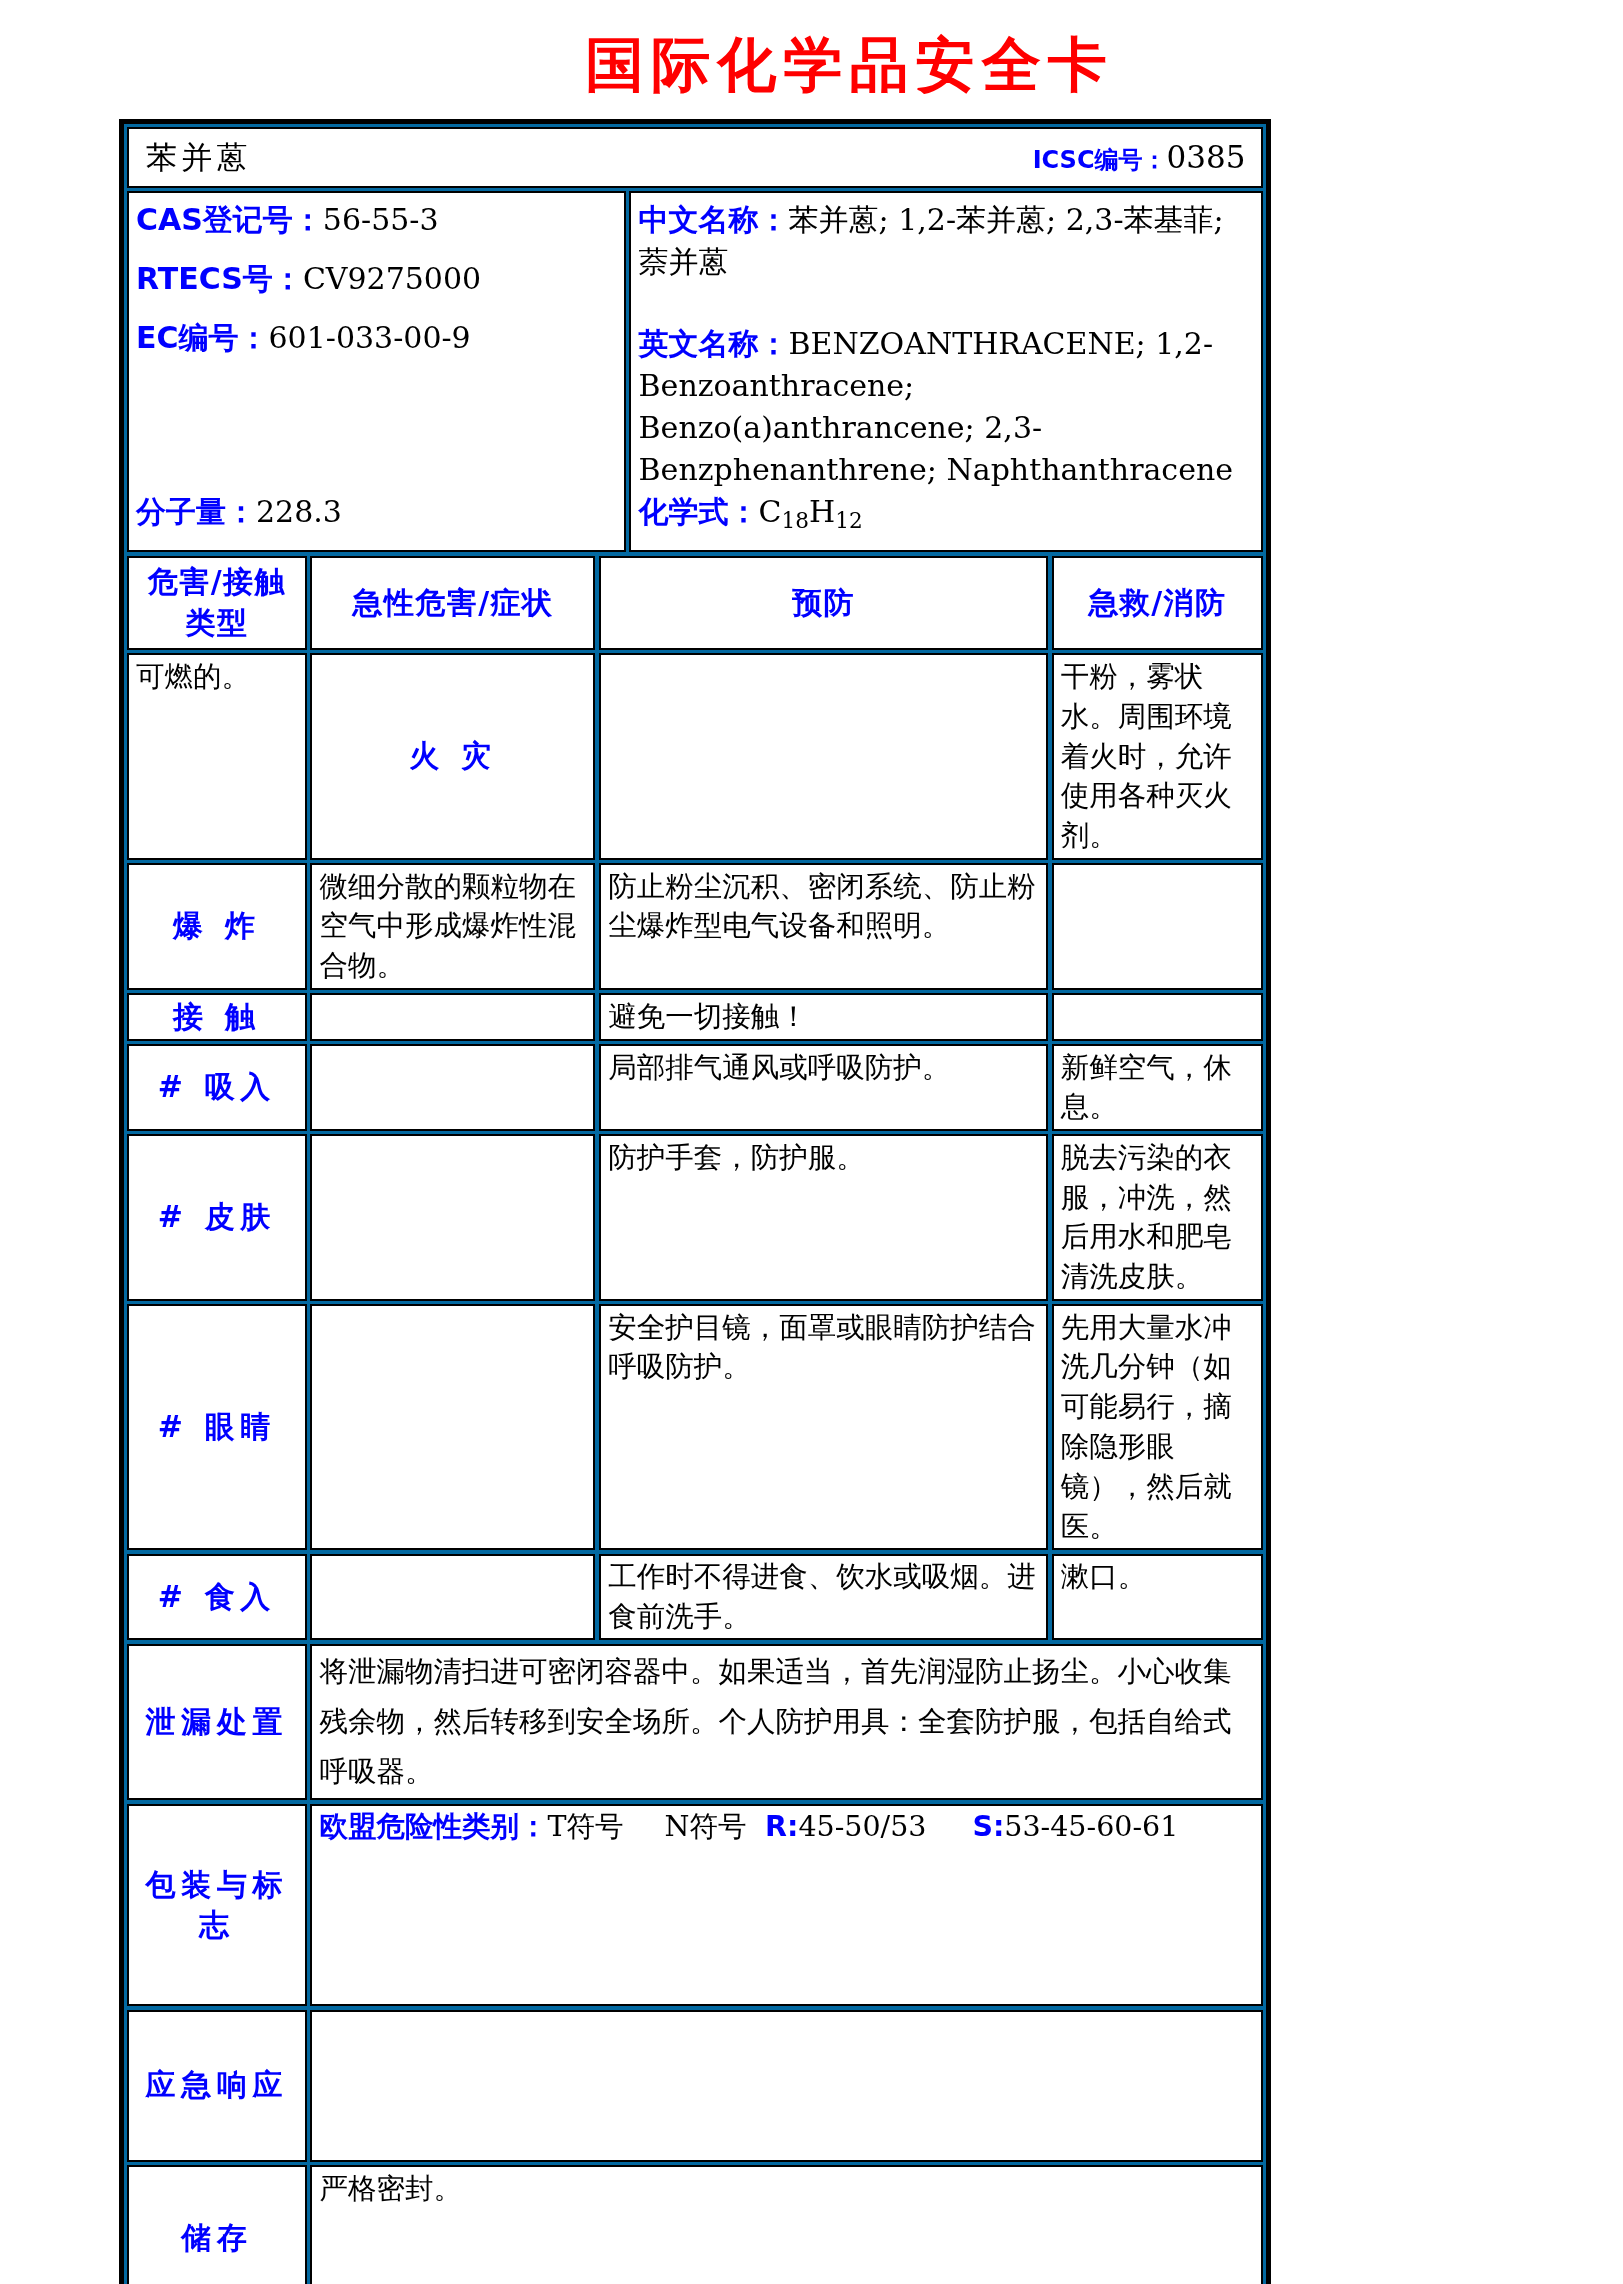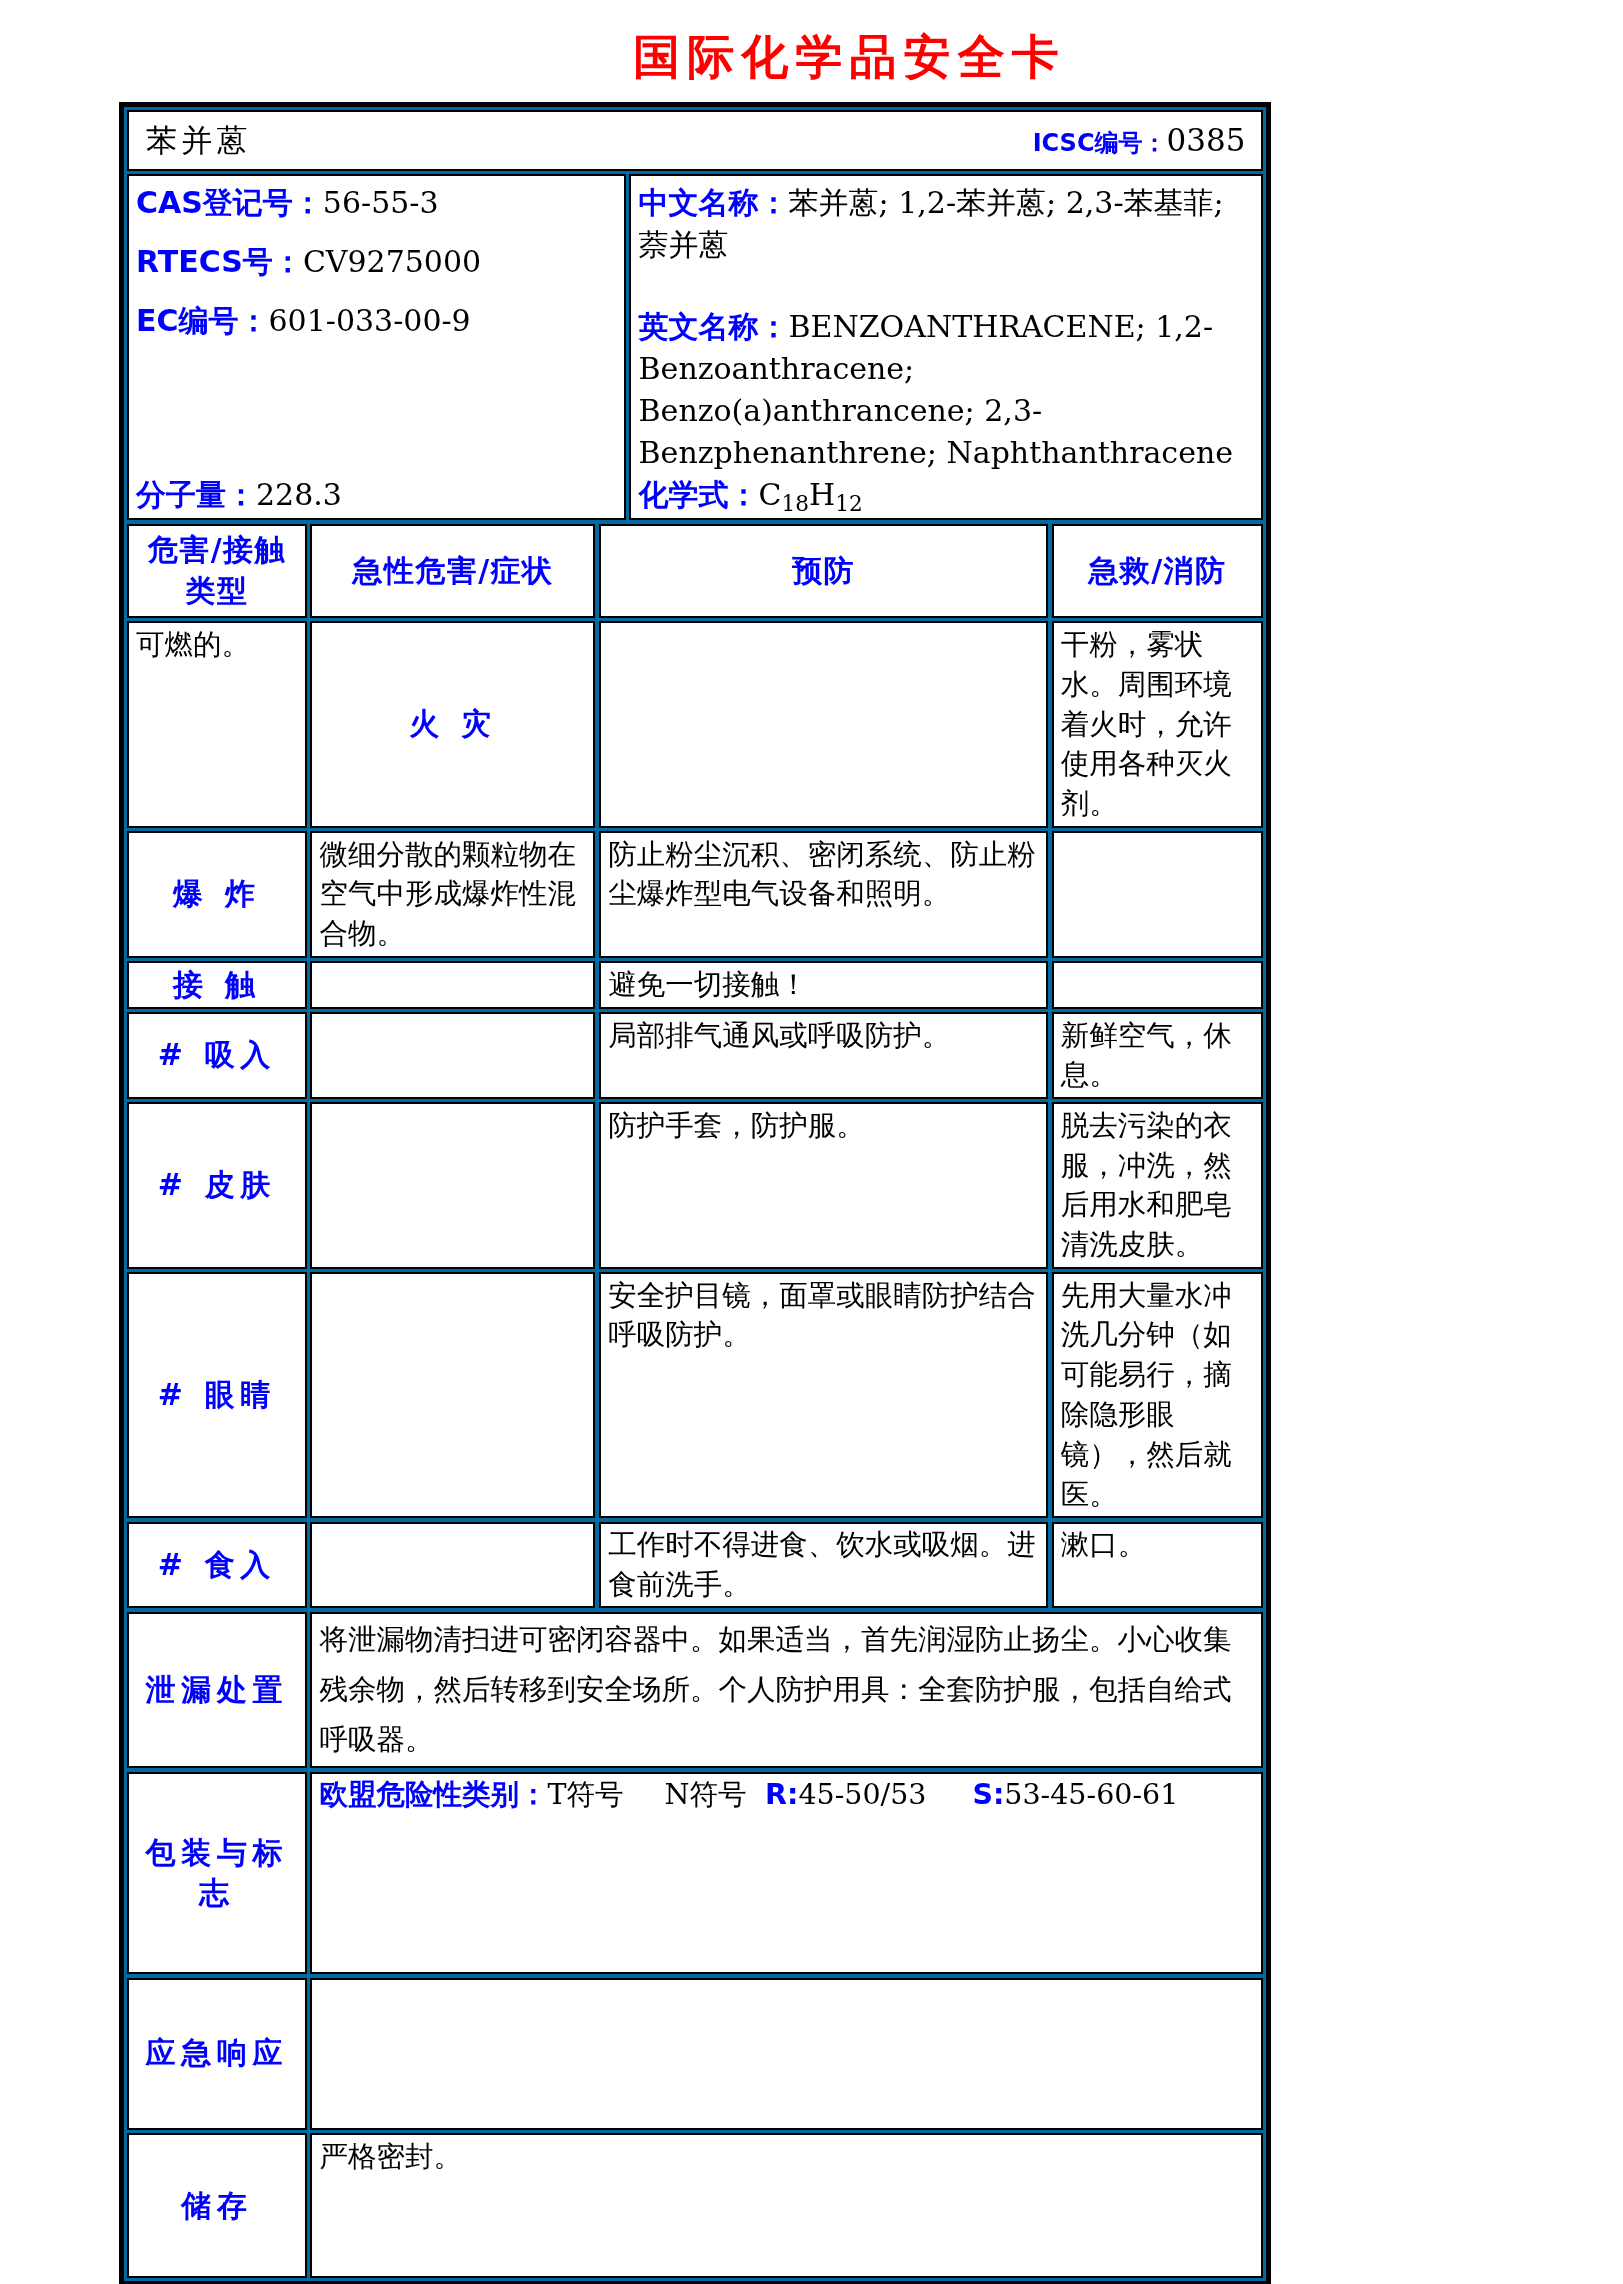--- a/index.html
+++ b/index.html
@@ -11,21 +11,21 @@
   body {
     min-height: 2284px;
     font-family: "DejaVu Serif", serif;
     color: #000000;
   }
   .page-title {
     width: 1281px;
     margin: 26px 0 13px 209px;
     text-align: center;
     color: #FF0000;
-    font-size: 47px;
+    font-size: 59px;
     font-weight: bold;
     letter-spacing: 7.1px;
     font-family: "DejaVu Serif", serif;
   }
   .card {
     box-sizing: border-box;
     margin-left: 119px;
     width: 1152px;
     border: 5px solid #000000;
     padding: 2.9px;
@@ -79,21 +79,21 @@
   .substance-name { font-size: 31px; letter-spacing: 4.3px; }
   .icsc-box { font-size: 31px; }
   .icsc-box .blue { font-size: 24px; }
 
   
   .ids-left, .ids-right {
     min-height: 322px;
     display: flex;
     flex-direction: column;
     padding-top: 5.7px;
-    padding-bottom: 2px;
+    padding-bottom: 17px;
   }
   .id-line { margin-bottom: 17px; font-size: 30px; }
   .id-line .blue, .name-line .blue { font-size: 30px; }
   .mw-line { margin-top: auto; margin-bottom: 0; }
   .name-line { font-size: 30px; margin-bottom: 0; }
   .en-line { margin-top: 40px; }
   .formula-line { margin-top: auto; }
   .formula-sub {
     font-size: 72%;
     position: relative;

